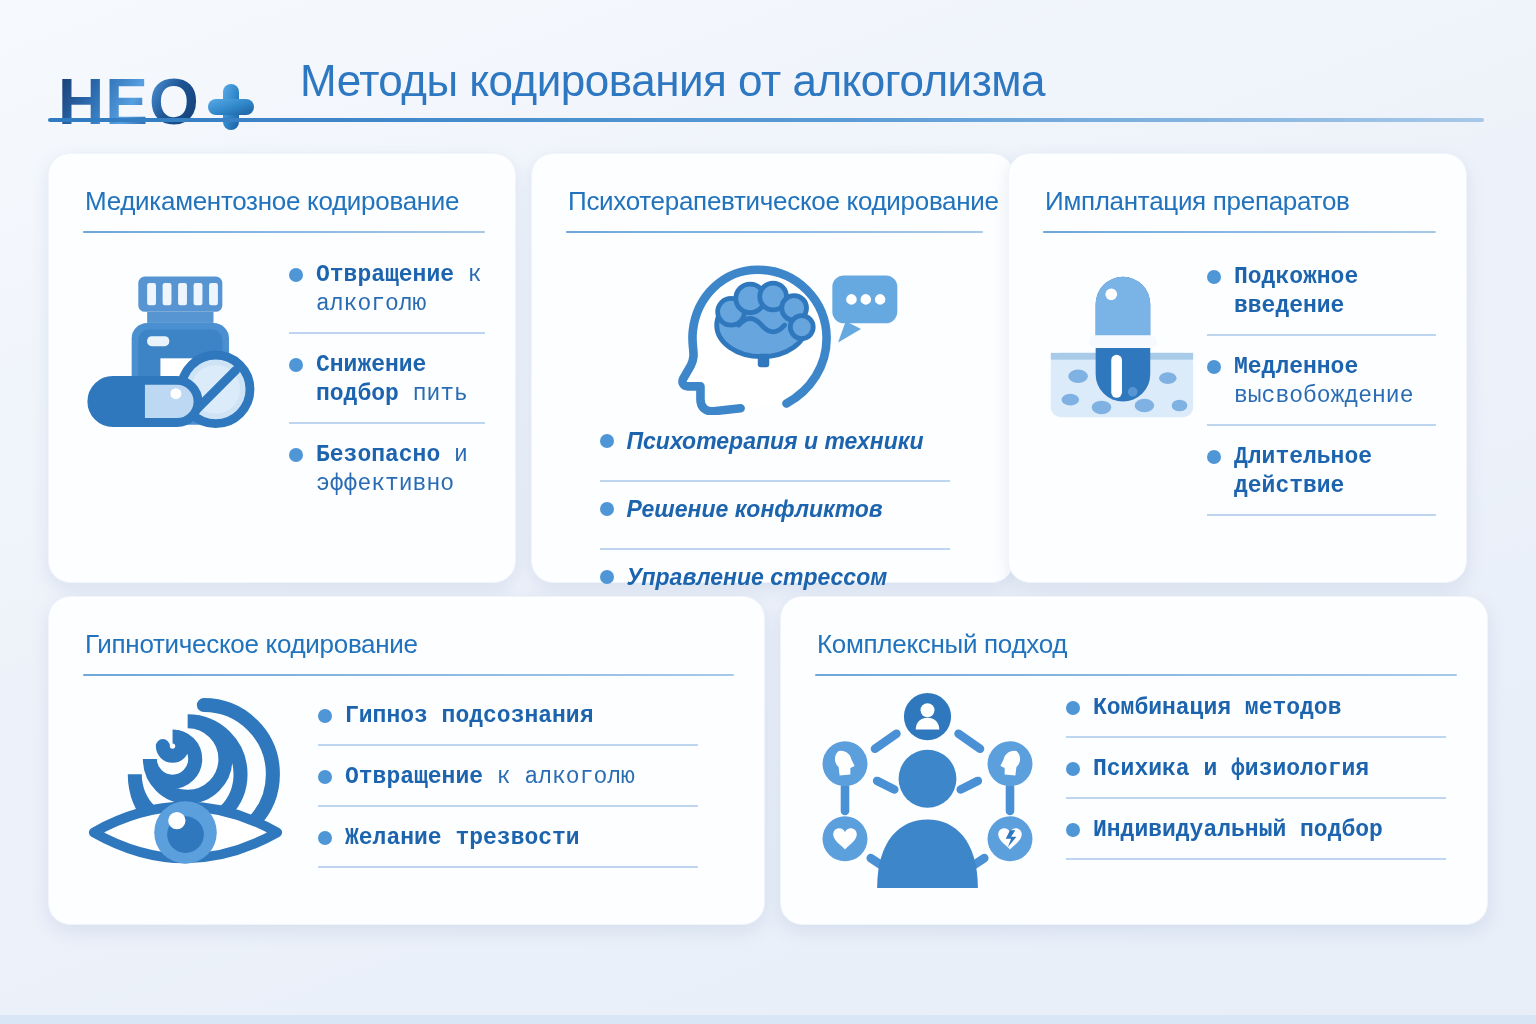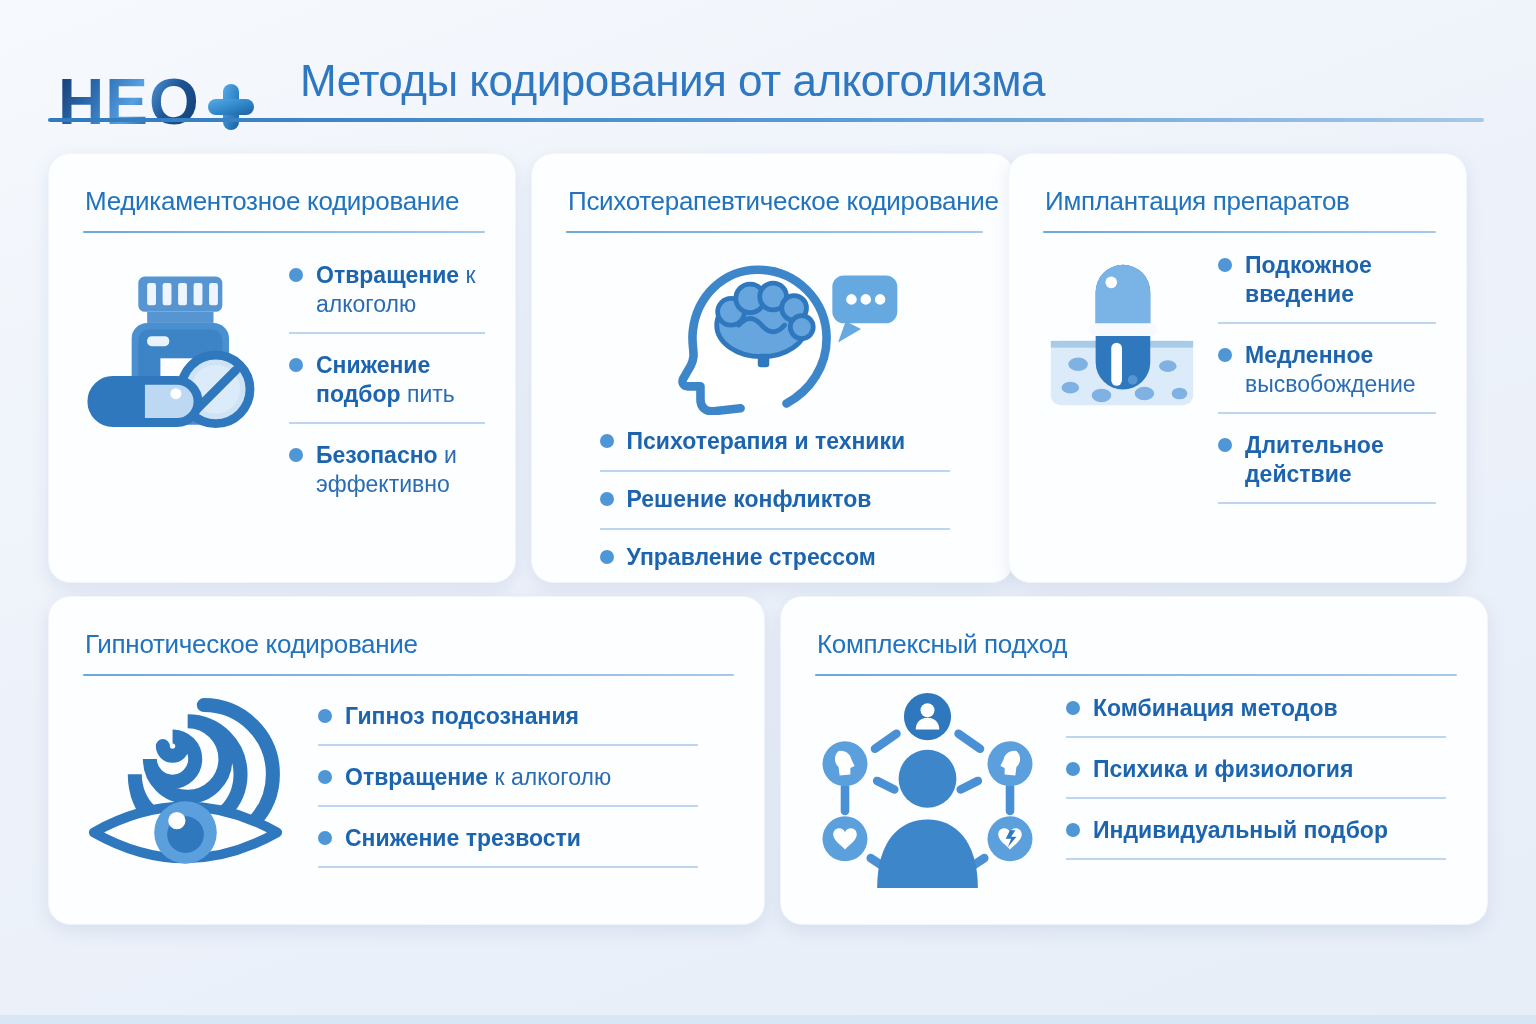--- a/index.html
+++ b/index.html
@@ -29,43 +29,43 @@
 
   
   .card{
     position:absolute;background:#fdfeff;border-radius:22px;box-sizing:border-box;
     padding:30px 30px 22px 34px;
     box-shadow:0 6px 18px rgba(62,100,160,.12),0 1px 0 rgba(255,255,255,.8) inset;
     border:1px solid #f0f4fb;
   }
   .card h2{margin:2px;font-size:26px;font-weight:normal;color:#2173bd;letter-spacing:-0.3px;white-space:nowrap;}
   .trule{height:2px;margin-top:14px;border-radius:1px;background:linear-gradient(90deg,#6ea7da,#a6c9ea);}
-  .body-row{display:flex;align-items:flex-start;margin-top:22px;}
+  .body-row{display:flex;align-items:flex-start;margin-top:22px;font-family:Liberation Mono, monospace;}
   .icon-wrap{flex-shrink:0;}
   ul.bullets{list-style:none;margin:0;padding:0;flex:1;}
   .bullets li{display:flex;gap:13px;padding-bottom:13px;margin-bottom:17px;border-bottom:2px solid #bdd5ee;}
   .bullets li:last-child{margin-bottom:0;}
   .bullets.no-last-rule li:last-child{border-bottom:none;}
   .dot{width:14px;height:14px;border-radius:50%;background:#4f96d6;margin-top:7px;flex-shrink:0;}
   .btx{font-size:23px;line-height:1.26;color:#1d64ae;}
   .btx b{font-weight:bold;}
   .btx .rest{font-weight:normal;color:#2a6cb3;}
 
   
   .card-med {left:48px; top:153px; width:468px; height:430px;}
   .card-psy {left:531px; top:153px; width:483px; height:430px;}
   .card-imp {left:1008px;top:153px; width:459px; height:430px;}
   .card-hyp {left:48px; top:596px; width:717px; height:329px;}
   .card-cmx {left:780px; top:596px; width:708px; height:329px;}
 
   .card-med .body-row{margin-top:28px;gap:18px;}
   .card-psy .body-col{margin-top:10px;text-align:center;}
   .card-psy ul.bullets{display:inline-block;text-align:left;width:350px;margin-top:8px;}
-  .card-psy .bullets li{padding-bottom:14px;margin-bottom:13px;}
-  .card-imp .body-row{margin-top:18px;gap:19px;}
+  .card-psy .bullets li{padding-bottom:24px;margin-bottom:13px;font-style:italic;}
+  .card-imp .body-row{margin-top:30px;gap:8px;}
   .card-hyp .body-row{margin-top:14px;gap:30px;}
   .card-hyp ul.bullets,.card-cmx ul.bullets{max-width:380px;margin-top:12px;}
   .card-cmx .body-row{margin-top:6px;gap:26px;text-align:right;}
 </style>
 </head>
 <body>
 
 <div class="stage">
 
   <div class="logo">
@@ -226,21 +226,21 @@
         <li>
           <span class="dot"></span>
           <span class="btx"><b>Гипноз подсознания</b> <span class="rest"></span></span>
         </li>
         <li>
           <span class="dot"></span>
           <span class="btx"><b>Отвращение</b> <span class="rest">к алкоголю</span></span>
         </li>
         <li>
           <span class="dot"></span>
-          <span class="btx"><b>Снижение трезвости</b> <span class="rest"></span></span>
+          <span class="btx"><b>Желание трезвости</b> <span class="rest"></span></span>
         </li>
       </ul>
     </div>
   </section>
 
   <section class="card card-cmx">
     <h2>Комплексный подход</h2>
     <div class="trule"></div>
     <div class="body-row">
       <div class="icon-wrap">

